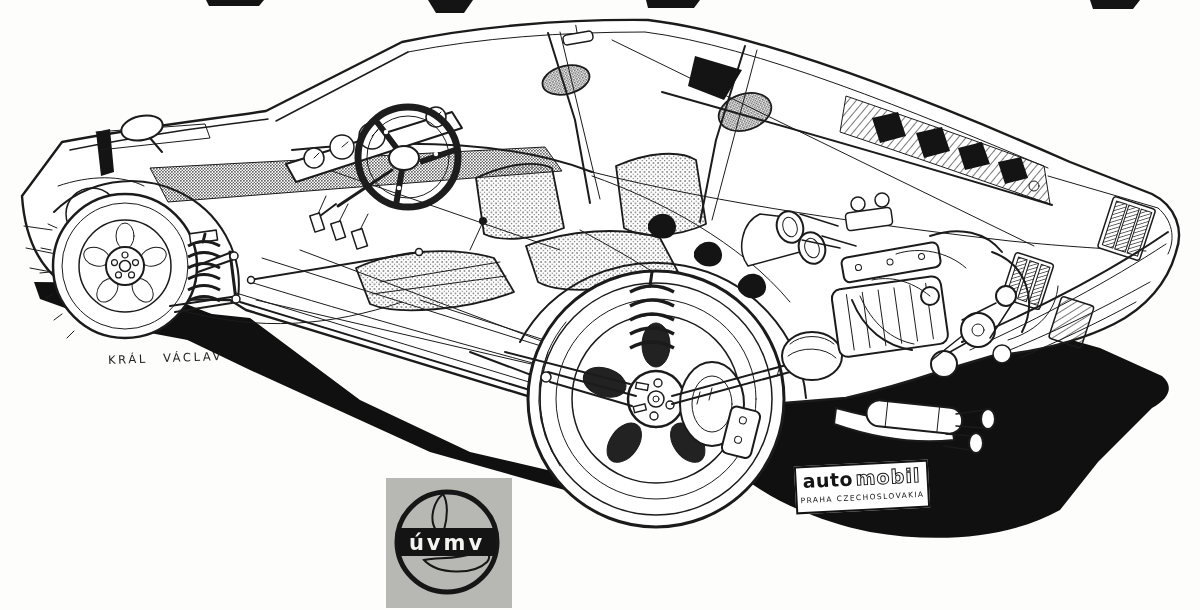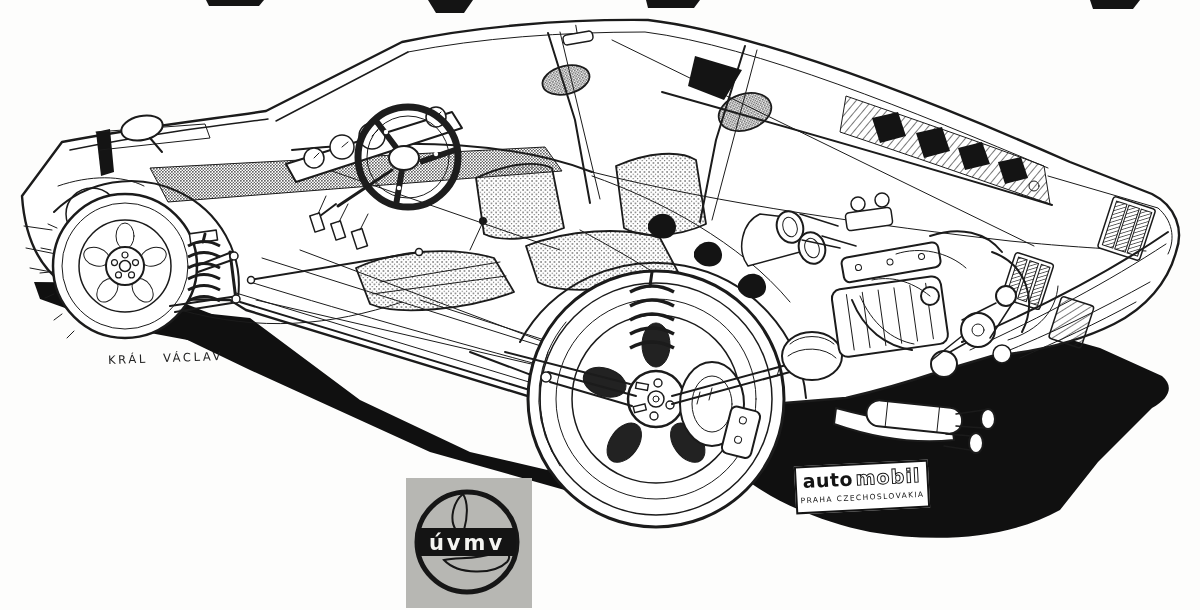--- a/index.html
+++ b/index.html
@@ -9,21 +9,21 @@
   svg .ln{stroke:#1b1b1b;fill:none;stroke-width:2;stroke-linecap:round;stroke-linejoin:round;}
   svg .thin{stroke:#1b1b1b;fill:none;stroke-width:1;stroke-linecap:round;stroke-linejoin:round;}
   svg .med{stroke:#1b1b1b;fill:none;stroke-width:1.5;stroke-linecap:round;}
   svg .thick{stroke:#1b1b1b;fill:none;stroke-width:3;stroke-linecap:round;}
   svg .fillw{fill:#ffffff;stroke:#1b1b1b;stroke-width:2;stroke-linejoin:round;}
   svg .fillw15{fill:#ffffff;stroke:#1b1b1b;stroke-width:1.5;stroke-linejoin:round;}
   svg .blk{fill:#141414;stroke:none;}
   .signature{position:absolute;left:108px;top:351px;font-size:11.5px;letter-spacing:2.6px;word-spacing:9px;color:#222;transform:rotate(-2deg);white-space:nowrap;}
   .amlogo{position:absolute;left:795px;top:463px;width:134px;height:48px;background:#fff;border:2px solid #141414;transform:rotate(-3deg);box-sizing:border-box;text-align:center;padding-top:3px;}
   .amlogo .subtitle{font-size:7.5px;letter-spacing:1.4px;color:#141414;margin-top:-1px;white-space:nowrap;}
-  .badge{position:absolute;left:406px;top:478px;width:126px;height:130px;background:#b7b7b3;}
+  .badge{position:absolute;left:386px;top:478px;width:126px;height:130px;background:#b7b7b3;}
   .badge svg{display:block;}
 </style>
 </head>
 <body>
 
 <div class="page">
 
   <svg class="art" width="1200" height="610" viewBox="0 0 1200 610">
     <defs>
       <pattern id="dots" width="4.5" height="4.5" patternUnits="userSpaceOnUse">

